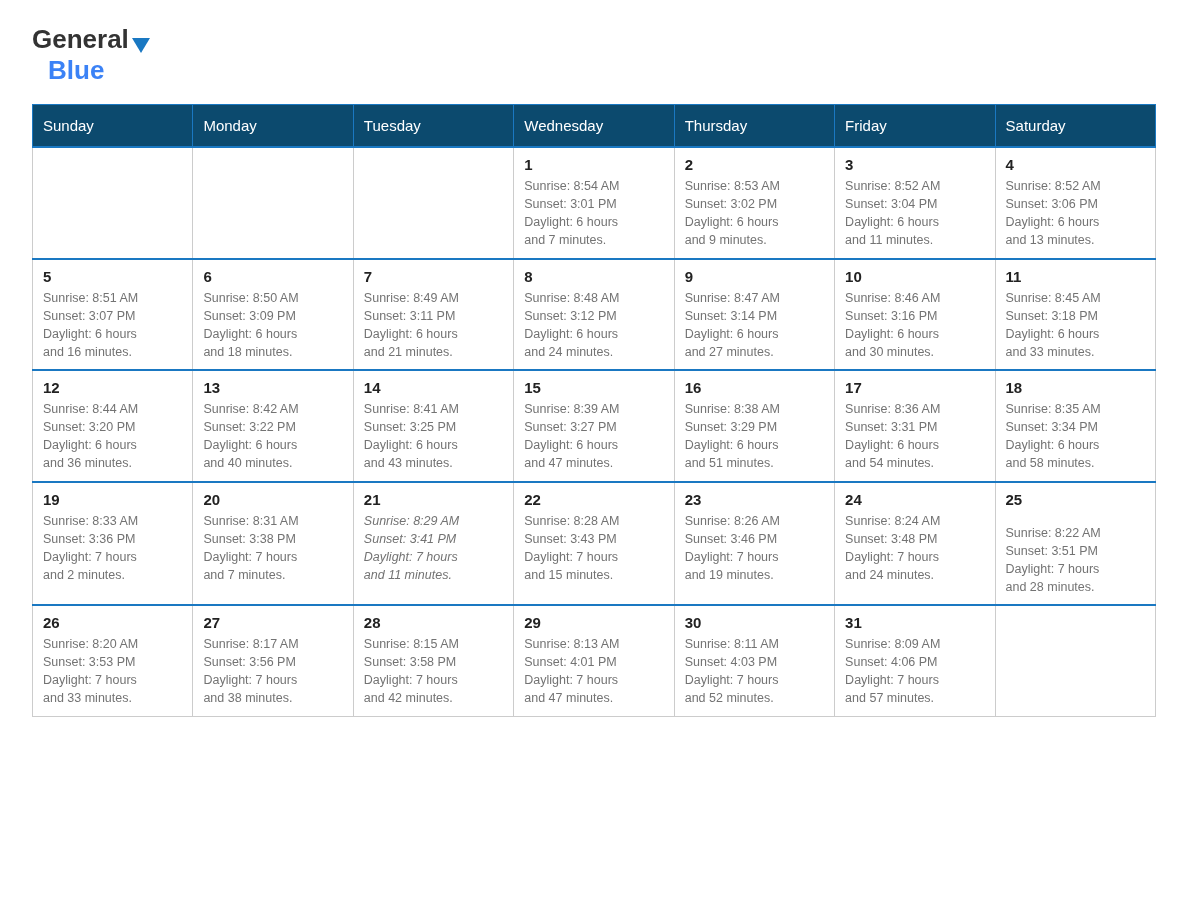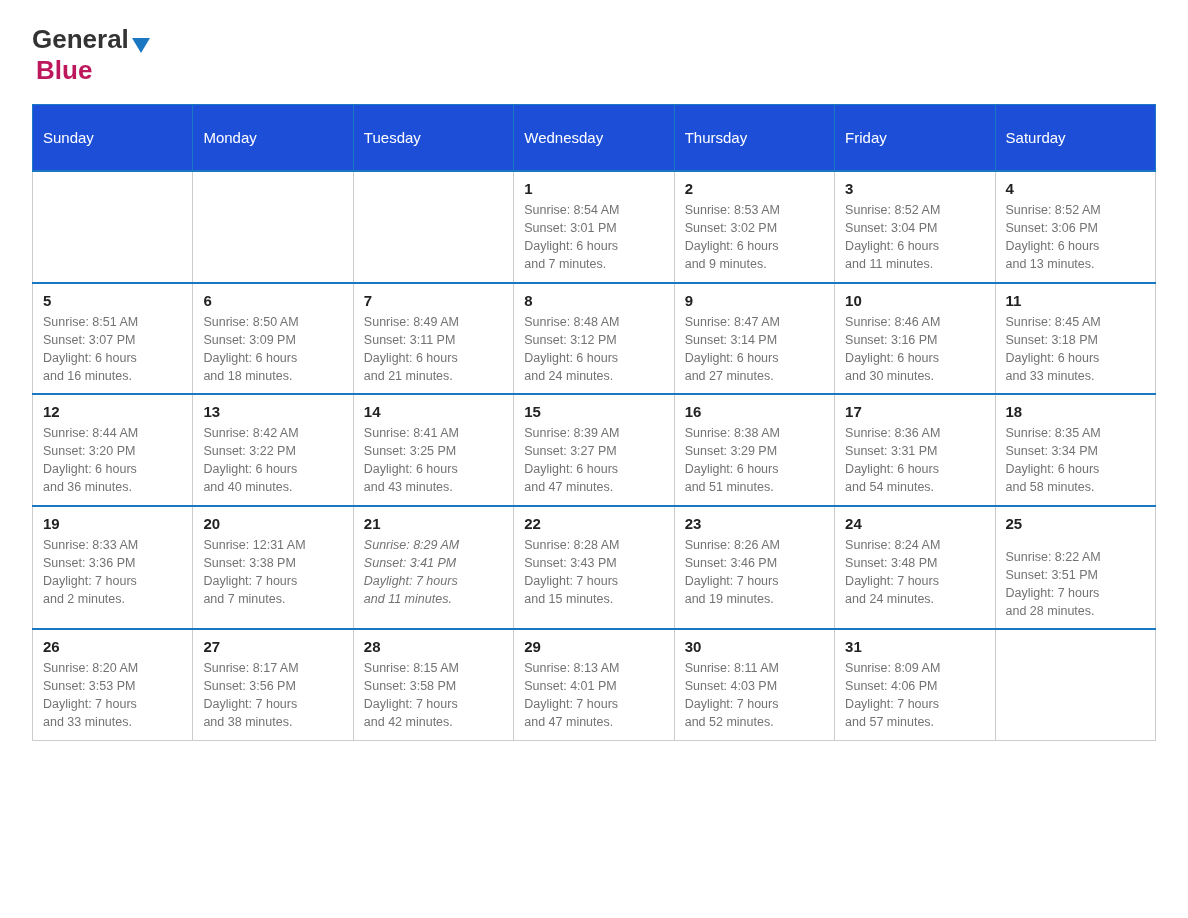--- a/index.html
+++ b/index.html
@@ -34,25 +34,25 @@
       font-size: 20px;
       color: #555;
       margin-top: 4px;
     }
     table {
       width: 100%;
       border-collapse: collapse;
       table-layout: fixed;
     }
     thead th {
-      background-color: #1d4ed8;
+      background-color: #0c4a6e;
       color: #fff;
       font-size: 15px;
       font-weight: normal;
-      padding: 24px 10px;
+      padding: 12px 10px;
       text-align: left;
       border: 1px solid #1a78c2;
     }
     tbody td {
       vertical-align: top;
       padding: 8px 10px;
       border: 1px solid #ccc;
       border-top: 2px solid #1a78c2;
       font-size: 13px;
       color: #333;
@@ -89,22 +89,22 @@
       border-left: 9px solid transparent;
       border-right: 9px solid transparent;
       border-top: 15px solid #1a78c2;
       margin-left: 3px;
       position: relative;
       top: 6px;
     }
     .logo-word-blue {
       font-size: 26px;
       font-weight: bold;
-      color: #be185d;
-      margin-left: 4px;
+      color: #3b82f6;
+      margin-left: 16px;
     }
   </style>
 </head>
 <body>
 
 <div class="header">
   <div class="logo">
     <div class="logo-row">
       <span class="logo-word-general">General</span>
       <span class="logo-triangle"></span>
@@ -264,21 +264,21 @@
       <tr>
         <td>
           <span class="day-number">19</span>
           <div class="day-info" style="white-space: pre-line;">Sunrise: 8:33 AM
 Sunset: 3:36 PM
 Daylight: 7 hours
 and 2 minutes.</div>
         </td>
         <td>
           <span class="day-number">20</span>
-          <div class="day-info" style="white-space: pre-line;">Sunrise: 12:31 AM
+          <div class="day-info" style="white-space: pre-line;">Sunrise: 8:31 AM
 Sunset: 3:38 PM
 Daylight: 7 hours
 and 7 minutes.</div>
         </td>
         <td>
           <span class="day-number">21</span>
           <div class="day-info" style="white-space: pre-line; font-style: italic;">Sunrise: 8:29 AM
 Sunset: 3:41 PM
 Daylight: 7 hours
 and 11 minutes.</div>

